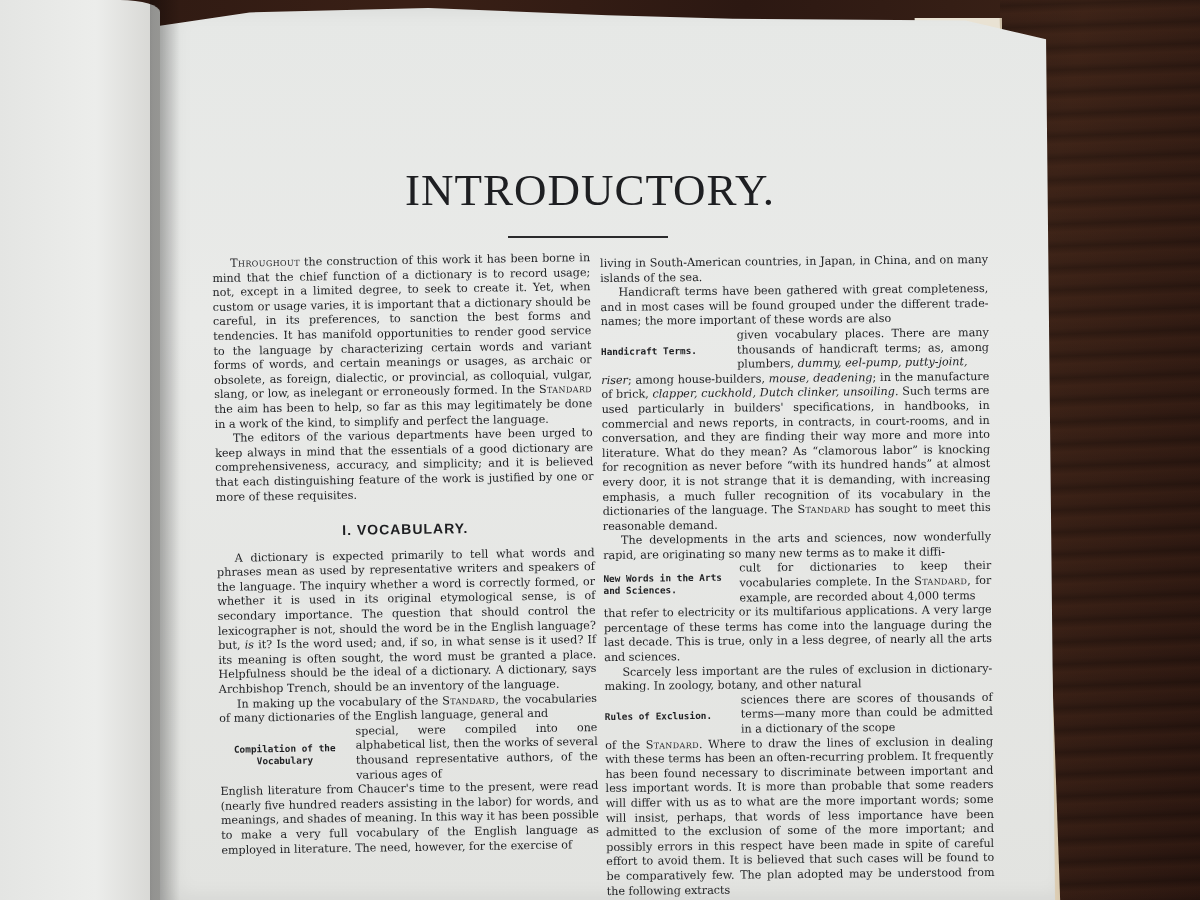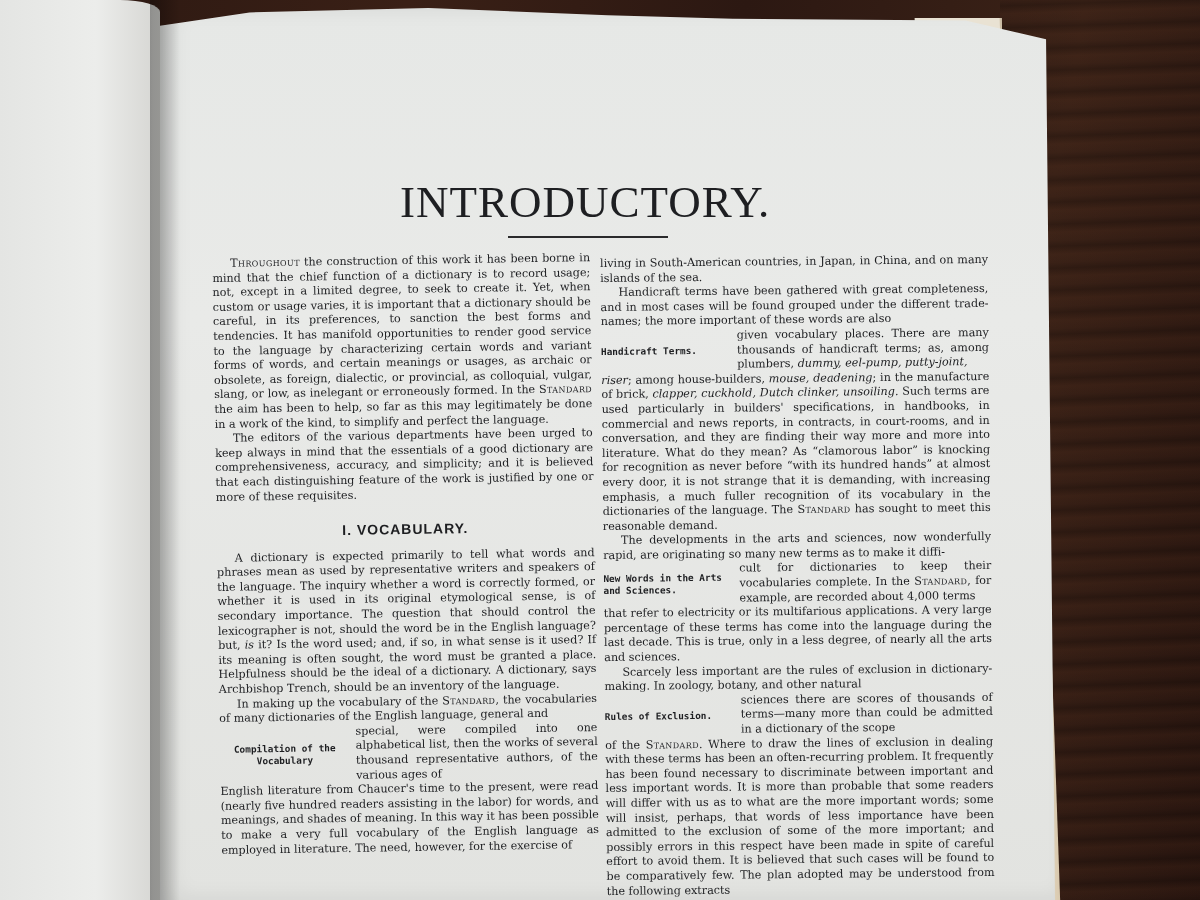--- a/index.html
+++ b/index.html
@@ -32,21 +32,21 @@
     background: linear-gradient(90deg, #efe7d8, #d9c9ae);
     transform: skewX(2deg);
   }
   .right-page {
     position: absolute; left: 160px; top: 8px; width: 895px; height: 892px;
     background: linear-gradient(180deg, #e6e8e6 0%, #e9eae8 35%, #e2e3e0 100%);
     clip-path: polygon(0 2%, 10% 0.5%, 30% 0%, 50% 0.8%, 64% 1.2%, 90% 1.4%, 99% 3.5%, 100% 100%, 0 100%);
     box-shadow: inset 12px 0 22px rgba(0,0,0,0.08);
   }
   .title {
-    position: absolute; left: 400px; top: 176px; width: 380px; 
+    position: absolute; left: 400px; top: 164px; width: 380px; text-align: center;
     font-family: "Liberation Serif", serif; font-size: 45px; letter-spacing: 1px;
     color: #1e1f22; font-weight: normal; margin: 0;
   }
   .title-rule {
     position: absolute; left: 508px; top: 236px; width: 160px; height: 2px; background: #2a2a2c;
   }
   .col {
     position: absolute; color: #1d1e21;
     font-family: "DejaVu Serif", serif; font-size: 11.2px; line-height: 14.6px;
     text-align: justify; hyphens: manual;

